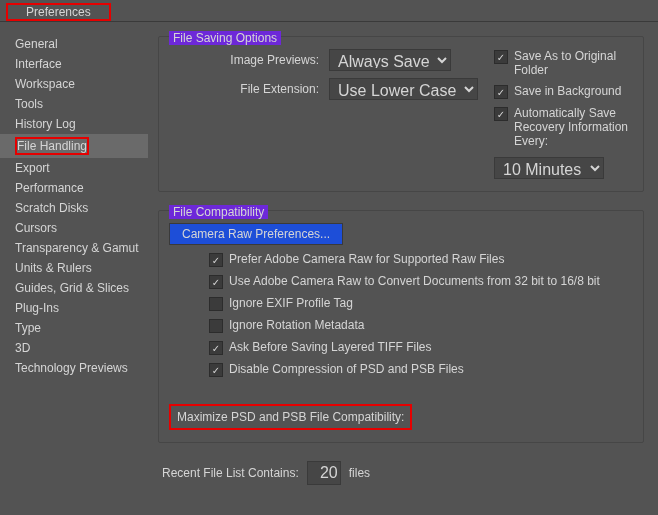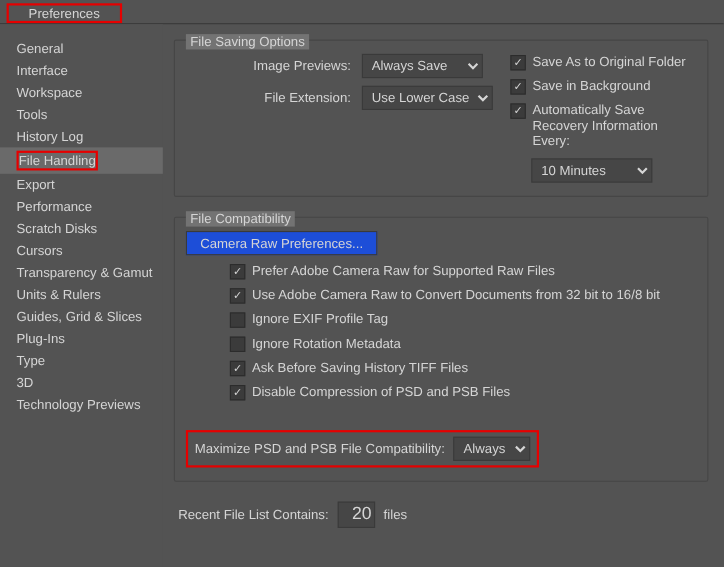--- a/index.html
+++ b/index.html
@@ -7,25 +7,25 @@
     .title-bar { background: #535353; height: 22px; padding: 3px 6px; border-bottom: 1px solid #3a3a3a; }
     .title { display: inline-block; padding: 0 18px; }
     .red-box { border: 2px solid #e60000; }
     .container { display: flex; height: calc(515px - 22px); }
     .sidebar { width: 148px; flex-shrink: 0; padding-top: 12px; background: #535353; border-right: none; }
     .sidebar-item { padding: 3px 0 3px 15px; cursor: pointer; color: #d5d5d5; }
     .sidebar-item.selected { background: #6a6a6a; }
     .sidebar-item-wrap { display: inline-block; }
     .main { flex: 1; padding: 14px 14px 14px 10px; overflow: hidden; }
     .group { border: 1px solid #464646; border-radius: 2px; padding: 6px 10px 12px; margin-bottom: 18px; position: relative; }
-    .group-title { position: relative; top: -12px; left: 0; background: #737373; display: inline-block; padding: 0 4px; color: #d5d5d5; }
+    .group-title { position: relative; top: -12px; left: 0; background: #6d28d9; display: inline-block; padding: 0 4px; color: #d5d5d5; }
     .group-body { margin-top: -8px; }
     .row { display: flex; align-items: center; margin-bottom: 7px; }
     .label-right { width: 150px; text-align: right; margin-right: 10px; color: #d5d5d5; }
-    select { background: #464646; color: #d5d5d5; border: 1px solid #3a3a3a; padding: 2px 4px; font-size: 12px; height: 22px; min-width: 110px; }
+    select { background: #464646; color: #d5d5d5; border: 1px solid #3a3a3a; padding: 2px 4px; font-size: 16px; height: 22px; min-width: 110px; }
     .checkbox-wrap { display: flex; align-items: flex-start; gap: 6px; }
     .cb { width: 14px; height: 14px; border: 1px solid #2c2c2c; background: #3b3b3b; display: inline-flex; align-items: center; justify-content: center; font-size: 10px; color: #d5d5d5; flex-shrink: 0; margin-top: 1px; }
     .cb.checked::after { content: "✓"; }
     .cb-label { color: #d5d5d5; }
     .side-col { display: flex; flex-direction: column; gap: 7px; }
     .two-col { display: flex; gap: 16px; align-items: flex-start; }
     .btn { background: #1d4ed8; border: 1px solid #3a3a3a; color: #d5d5d5; padding: 3px 12px; cursor: pointer; font-size: 12px; display: inline-block; }
     .compat-row { display: flex; align-items: center; gap: 8px; padding: 4px 6px; }
     .ml40 { margin-left: 40px; }
     input.num { width: 34px; background: #464646; border: 1px solid #3a3a3a; color: #d5d5d5; text-align: right; padding: 2px; font-size: 16px; }
@@ -114,29 +114,28 @@
         <div class="row checkbox-wrap ml40">
             <span class="cb"></span>
             <span class="cb-label">Ignore EXIF Profile Tag</span>
           </div>
         <div class="row checkbox-wrap ml40">
             <span class="cb"></span>
             <span class="cb-label">Ignore Rotation Metadata</span>
           </div>
         <div class="row checkbox-wrap ml40">
             <span class="cb checked"></span>
-            <span class="cb-label">Ask Before Saving History TIFF Files</span>
+            <span class="cb-label">Ask Before Saving Layered TIFF Files</span>
           </div>
         <div class="row checkbox-wrap ml40">
             <span class="cb checked"></span>
             <span class="cb-label">Disable Compression of PSD and PSB Files</span>
           </div>
         <div class="compat-row red-box" style="margin-top:20px; display:inline-flex;">
           <span>Maximize PSD and PSB File Compatibility:</span>
-          <select style="min-width:70px"><option>Always</option></select>
         </div>
       </div>
     </div>
 
     <div class="recent-row">
       <span>Recent File List Contains:</span>
       <input class="num" value="20" style="">
       <span>files</span>
     </div>
 

